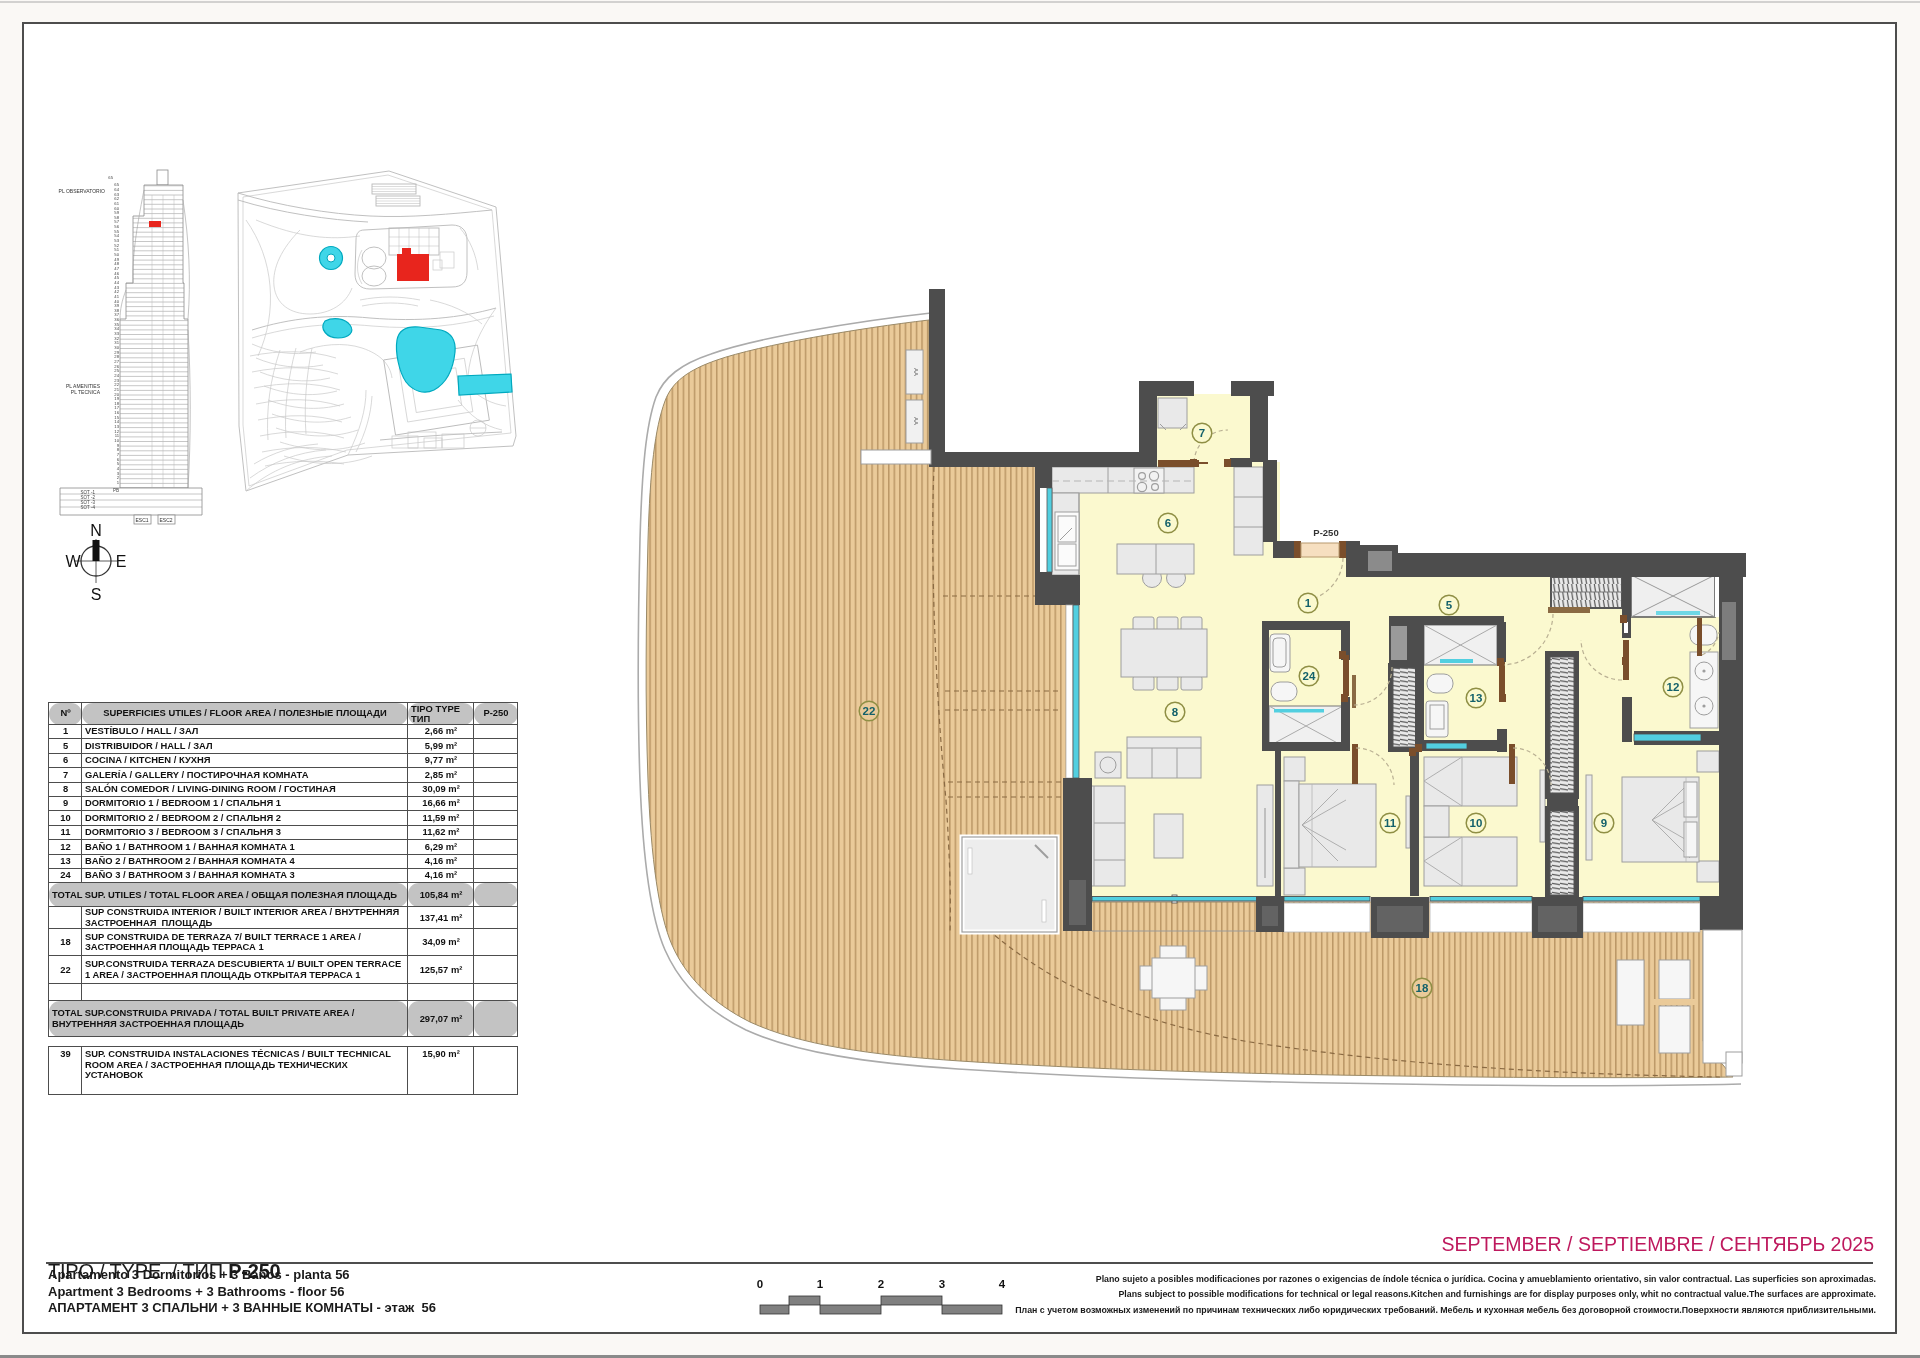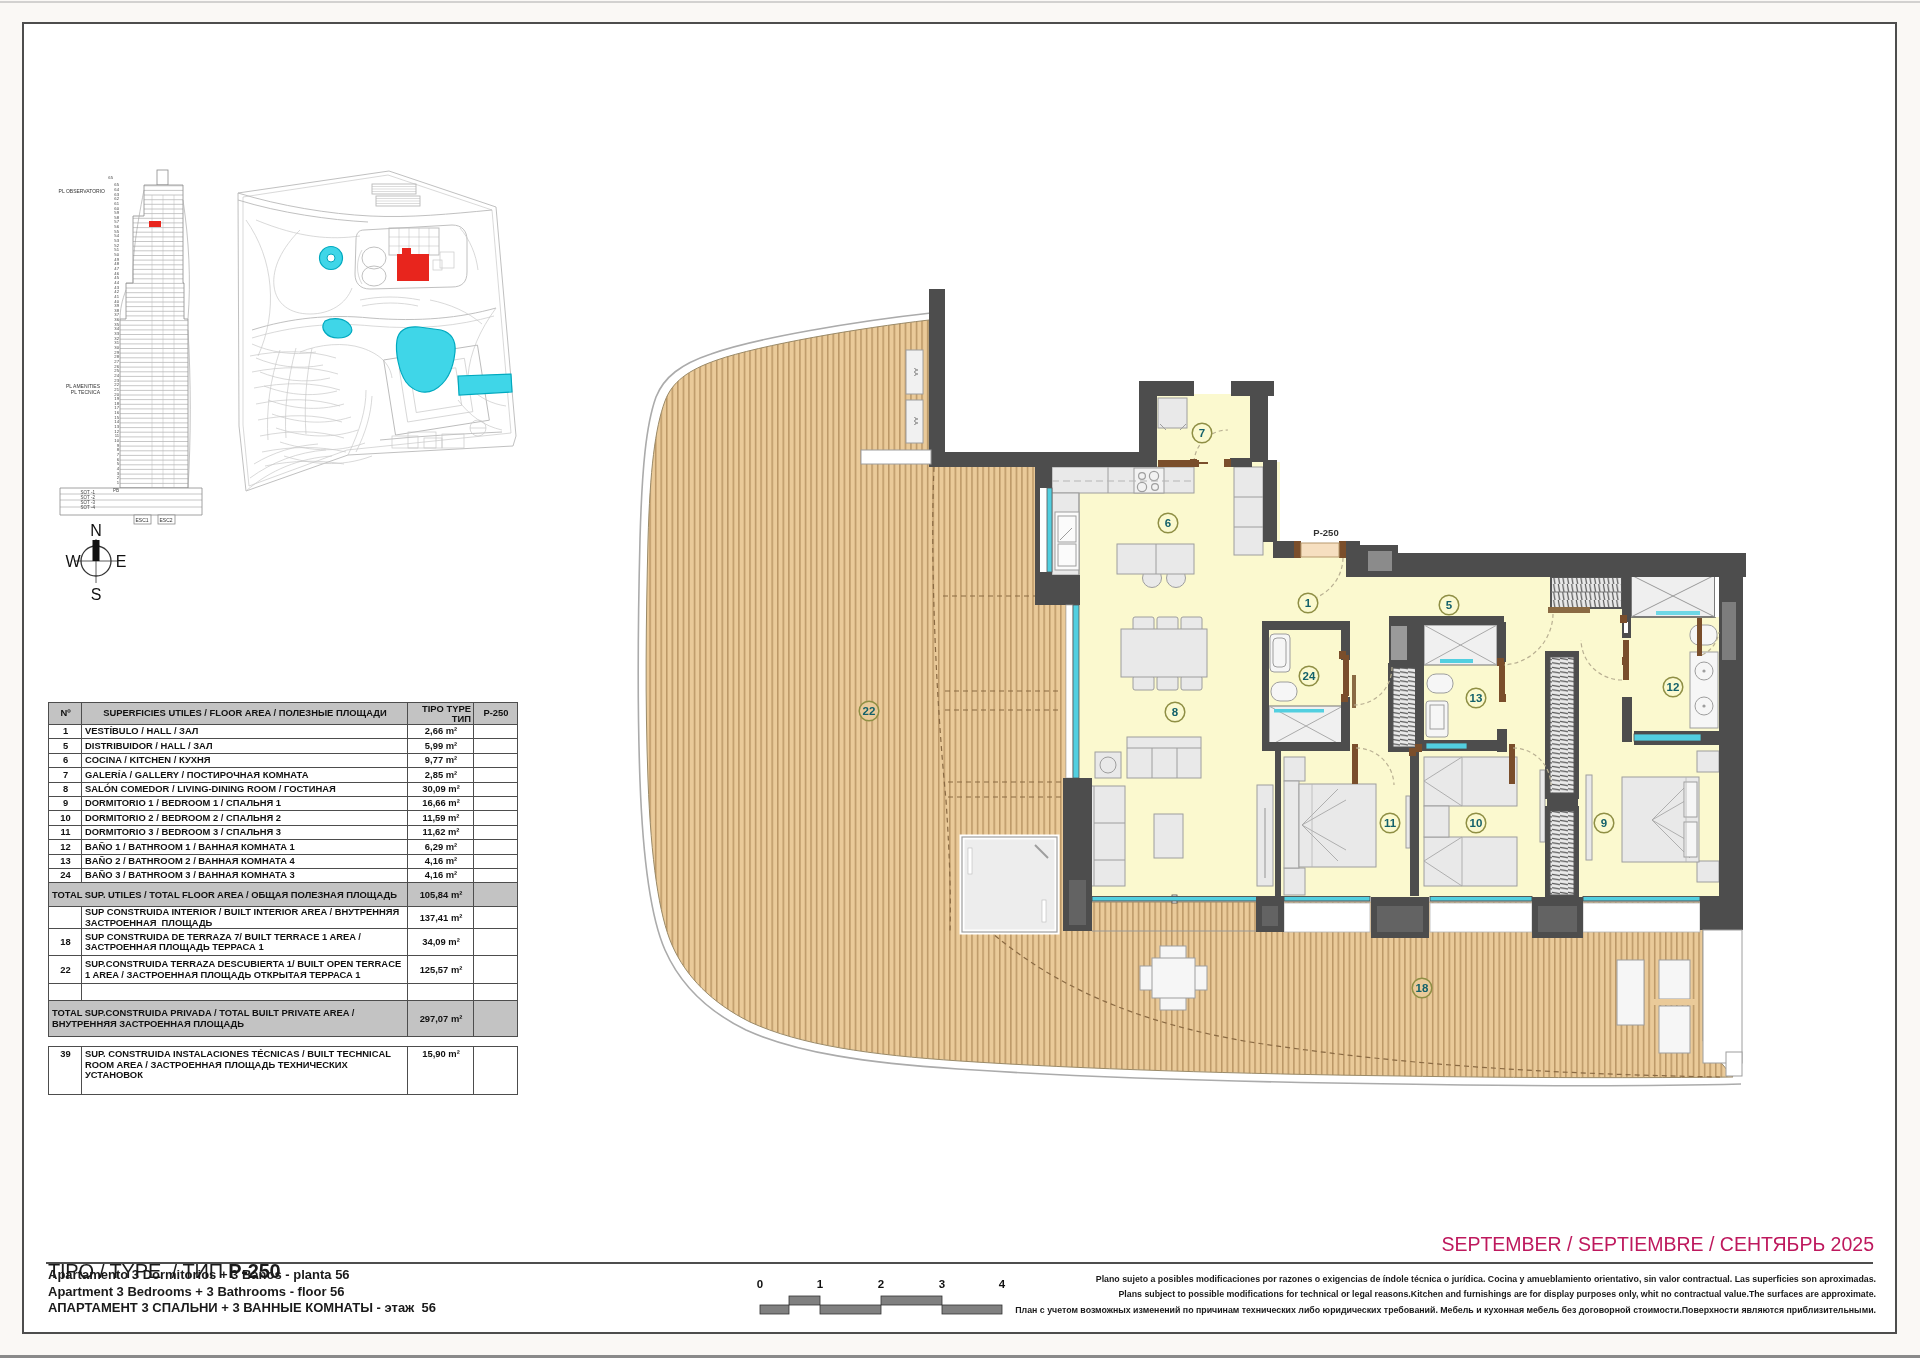--- a/index.html
+++ b/index.html
@@ -1,21 +1,21 @@
 <!DOCTYPE html>
 <html><head><meta charset="utf-8">
 <style>
  html,body{margin:0;padding:0;width:1920px;height:1358px;background:#faf8f5;
    font-family:"Liberation Sans", sans-serif;}
  #page{position:relative;width:1920px;height:1358px;overflow:hidden;}
  .abs{position:absolute;}
  table.ar{border-collapse:collapse;table-layout:fixed;}
  table.ar td{border:1px solid #4d4d4d;font-weight:bold;color:#111;
    padding:0 2px 0 3px;vertical-align:middle;line-height:1.12;}
- .gray{background:#c3c3c3;}
+ .gray{background:#c3c3c3;border-radius:11px;}
  .num{text-align:center;}
  .val{text-align:center;}
 </style></head><body>
 <div id="page">
 
 <svg class="abs" style="left:0;top:0" width="1920" height="1358" viewBox="0 0 1920 1358">
 <defs>
 <pattern id="tan" width="5.55" height="8" patternUnits="userSpaceOnUse">
  <rect width="5.55" height="8" fill="#eaca99"></rect>
           <rect width="1.5" height="8" fill="#bb9766"></rect>
@@ -519,21 +519,21 @@
 <colgroup>
         <col style="width:33px">
         <col style="width:326px">
         <col style="width:66px">
         <col style="width:44px">
       </colgroup>
 <tbody>
         <tr style="height:22px">
           <td class="gray num">Nº</td>
           <td class="gray" style="text-align:center">SUPERFICIES UTILES / FLOOR AREA / ПОЛЕЗНЫЕ ПЛОЩАДИ</td>
-          <td class="gray" style="text-align:right;line-height:1.05">TIPO TYPE<br>ТИП</td>
+          <td class="gray" style="text-align:left;line-height:1.05">TIPO TYPE<br>ТИП</td>
           <td class="gray" style="text-align:center">P-250</td>
         </tr>
 <tr style="height:14.4px">
           <td class="num">1</td>
           <td>VESTÍBULO / HALL / ЗАЛ</td>
           <td class="val">2,66 m²</td>
           <td></td>
         </tr>
 <tr style="height:14.4px">
           <td class="num">5</td>

